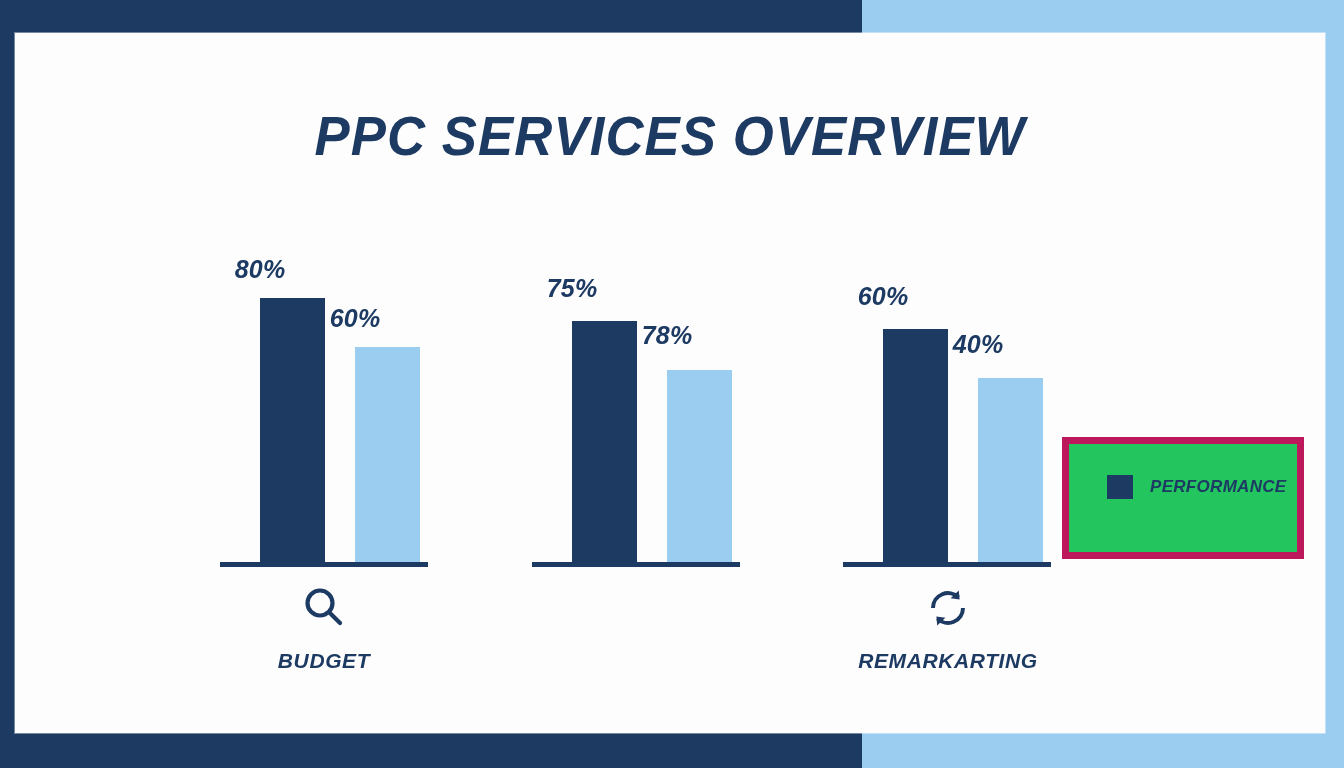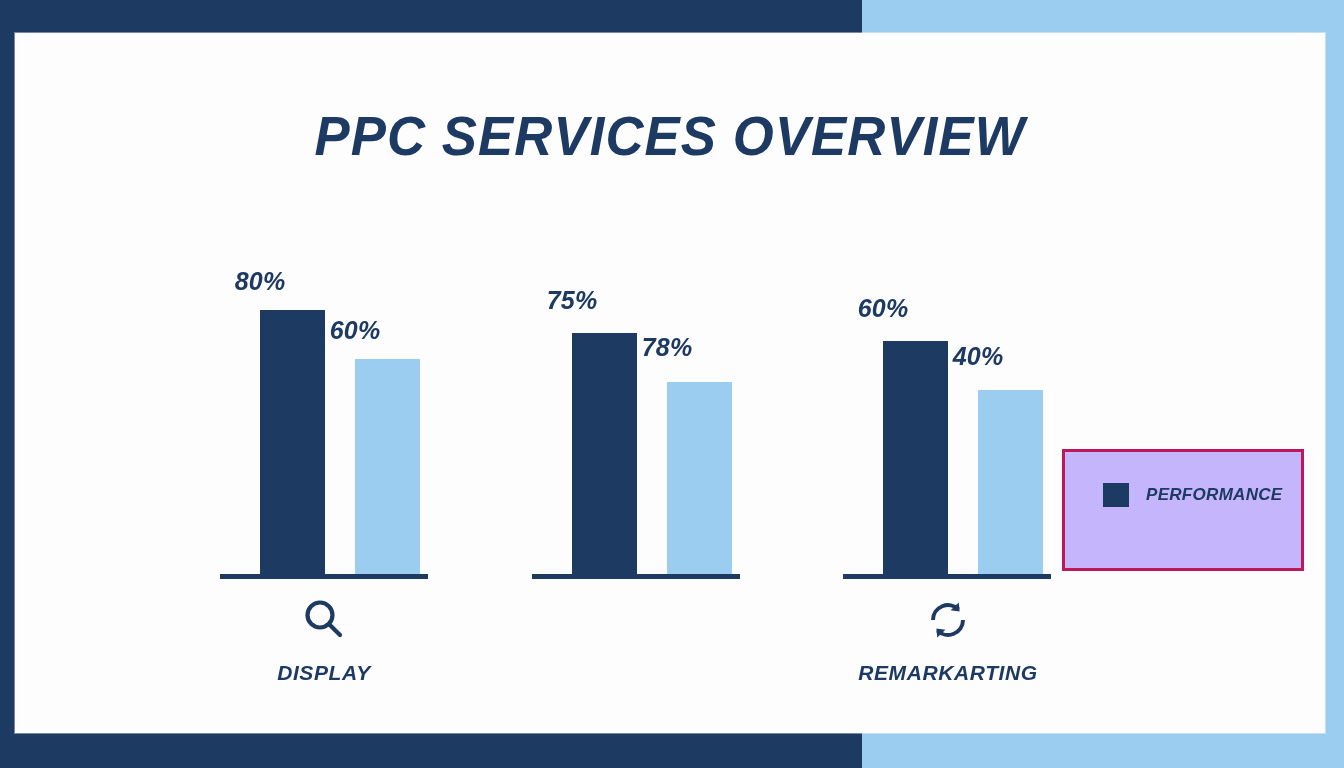--- a/index.html
+++ b/index.html
@@ -56,21 +56,21 @@
     letter-spacing: 1.2px;
     transform: scaleX(0.94);
     transform-origin: center center;
     white-space: nowrap;
   }
 
   
   .plot {
     position: absolute;
     left: 0;
-    top: 12px;
+    top: 0;
     width: 1288px;
     height: 700px;
   }
 
   .group {
     position: absolute;
     bottom: 0;
     height: 700px;
   }
 
@@ -123,22 +123,22 @@
     letter-spacing: 0.6px;
   }
 
   
   .legend {
     position: absolute;
     left: 1047px;
     top: 404px;
     width: 242px;
     height: 122px;
-    border: 3px solid #be185d;
-    background: #c4b5fd;
+    border: 7px solid #be185d;
+    background: #22c55e;
     box-sizing: border-box;
   }
   .legend-row {
     position: absolute;
     left: 38px;
     display: flex;
     align-items: center;
     white-space: nowrap;
   }
   .legend-row.r0 { top: 31px; }
@@ -201,21 +201,21 @@
         <div class="bar budget" style="left:135px; height:184px;"></div>
       </div>
 
       <div class="cat" style="left:189px;">
         <span class="cat-icon">
           <svg viewBox="0 0 46 46" fill="none" stroke="currentColor" stroke-width="4.2" stroke-linecap="round" stroke-linejoin="round">
             <circle cx="19" cy="18" r="12.5"></circle>
             <line x1="28.4" y1="27.4" x2="39" y2="38"></line>
           </svg>
         </span>
-        <span class="cat-label">DISPLAY</span>
+        <span class="cat-label">BUDGET</span>
       </div>
 
 
       <div class="cat" style="left:813px;">
         <span class="cat-icon">
           <svg viewBox="0 0 46 46" fill="none" stroke="currentColor" stroke-width="4" stroke-linecap="butt">
             <path d="M38 23 A15 15 0 0 1 12.5 33.6"></path>
             <path d="M8 23 A15 15 0 0 1 33.5 12.4"></path>
             <path d="M33.8 5.5 L34.6 14.6 L25.6 13.2 Z" fill="currentColor" stroke="none"></path>
             <path d="M12.2 40.5 L11.4 31.4 L20.4 32.8 Z" fill="currentColor" stroke="none"></path>

